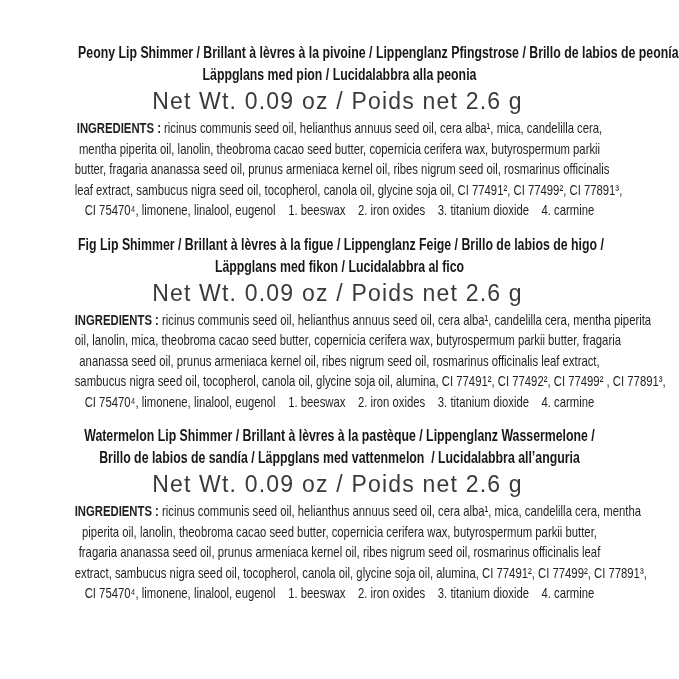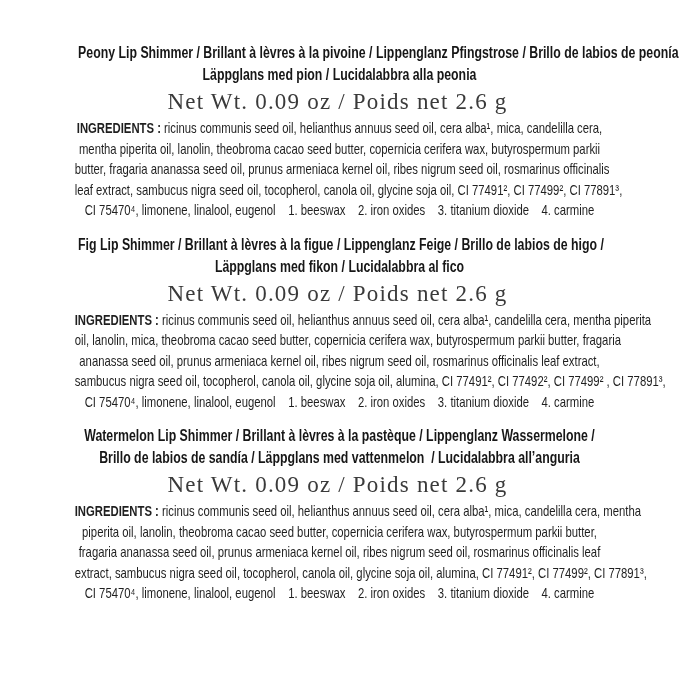--- a/index.html
+++ b/index.html
@@ -32,21 +32,20 @@
     transform-origin: 50% 50%;
   }
   .net-line {
     font-size: 23px;
     line-height: 27px;
     font-weight: 300;
     letter-spacing: 1.2px;
     color: #3a3a3a;
     margin: 2px 4px 3px 0;
     white-space: pre;
-    font-family: Liberation Serif, serif;
   }
   .ing-line {
     font-size: 14.5px;
     line-height: 20.5px;
     color: #1f1f1f;
     white-space: pre;
     transform: scaleX(0.78);
     transform-origin: 50% 50%;
   }
   .ing-label {

